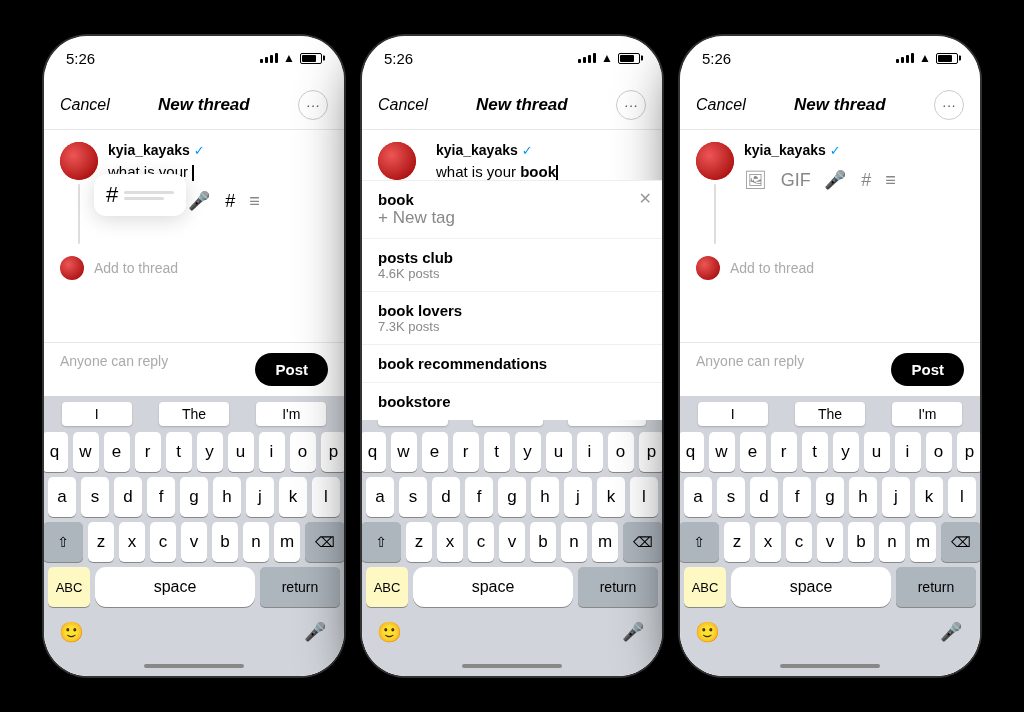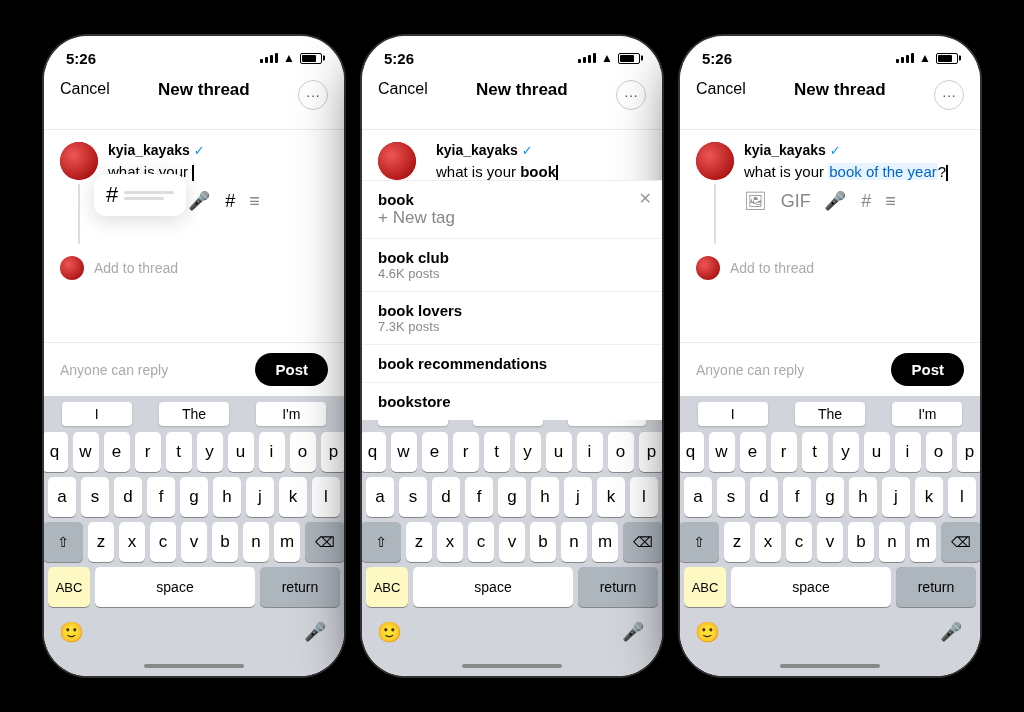--- a/index.html
+++ b/index.html
@@ -32,21 +32,21 @@
       height: 44px;
       background: #fff;
       display: flex;
       align-items: center;
       justify-content: space-between;
       padding: 0 22px;
       flex-shrink: 0;
     }
     .status-time {
       font-size: 15px;
-      font-weight: 700;
+      font-weight: 400;
       color: #000;
     }
     .status-icons {
       display: flex;
       align-items: center;
       gap: 5px;
     }
     .signal-bars {
       display: flex;
       gap: 2px;
@@ -88,24 +88,25 @@
       background: #000;
       border-radius: 1px;
     }
 
     
     .nav-bar {
       height: 50px;
       background: #fff;
       border-bottom: 1px solid #e8e8e8;
       display: flex;
-      align-items: flex-start;
+      align-items: center;
       justify-content: space-between;
       padding: 0 16px;
       flex-shrink: 0;
+      font-style: italic;
     }
     .nav-cancel {
       font-size: 16px;
       color: #000;
     }
     .nav-title {
       font-size: 17px;
       font-weight: 700;
       color: #000;
     }
@@ -303,21 +304,20 @@
     }
 
     
     .bottom-area {
       background: #fff;
       border-top: 1px solid #e8e8e8;
       flex-shrink: 0;
     }
     .reply-row {
       display: flex;
-      align-items: center;
       justify-content: space-between;
       padding: 10px 16px;
     }
     .reply-label {
       font-size: 14px;
       color: #aaa;
     }
     .post-btn {
       background: #000;
       color: #fff;
@@ -372,21 +372,22 @@
     .key.wide {
       background: #adb5bd;
       color: #000;
       min-width: 40px;
       max-width: 44px;
       font-size: 14px;
     }
     .key.space {
       flex: 4;
       max-width: 160px;
-      font-size: 14px;
+      font-size: 16px;
+      border-radius: 11px;
     }
     .key.return {
       min-width: 72px;
       max-width: 80px;
       font-size: 14px;
       background: #adb5bd;
     }
     .key.abc {
       min-width: 36px;
       max-width: 42px;
@@ -603,21 +604,21 @@
       </div>
     </div>
 
     <div class="autocomplete" style="top:50px;">
       <span class="autocomplete-close">✕</span>
       <div class="autocomplete-item">
         <div class="ac-name">book</div>
         <div class="ac-new-tag">+ New tag</div>
       </div>
       <div class="autocomplete-item">
-        <div class="ac-name">book club</div>
+        <div class="ac-name">posts club</div>
         <div class="ac-sub">4.6K posts</div>
       </div>
       <div class="autocomplete-item">
         <div class="ac-name">book lovers</div>
         <div class="ac-sub">7.3K posts</div>
       </div>
       <div class="autocomplete-item">
         <div class="ac-name">book recommendations</div>
       </div>
       <div class="autocomplete-item">
@@ -715,23 +716,20 @@
         <div class="avatar">
           <div class="avatar-img"></div>
         </div>
         <div class="thread-line"></div>
       </div>
       <div class="thread-content">
         <div class="username-row">
           <span class="username">kyia_kayaks</span>
           <span class="verified">✓</span>
         </div>
-        <div class="post-text">
-          <span>what is your </span><span class="highlight-tag">book of the year</span><span>?</span><span class="cursor"></span>
-        </div>
         <div class="toolbar">
           <span class="tool-icon">🖼</span>
           <span class="tool-icon">GIF</span>
           <span class="tool-icon">🎤</span>
           <span class="tool-icon">#</span>
           <span class="tool-icon">≡</span>
         </div>
       </div>
     </div>
 

